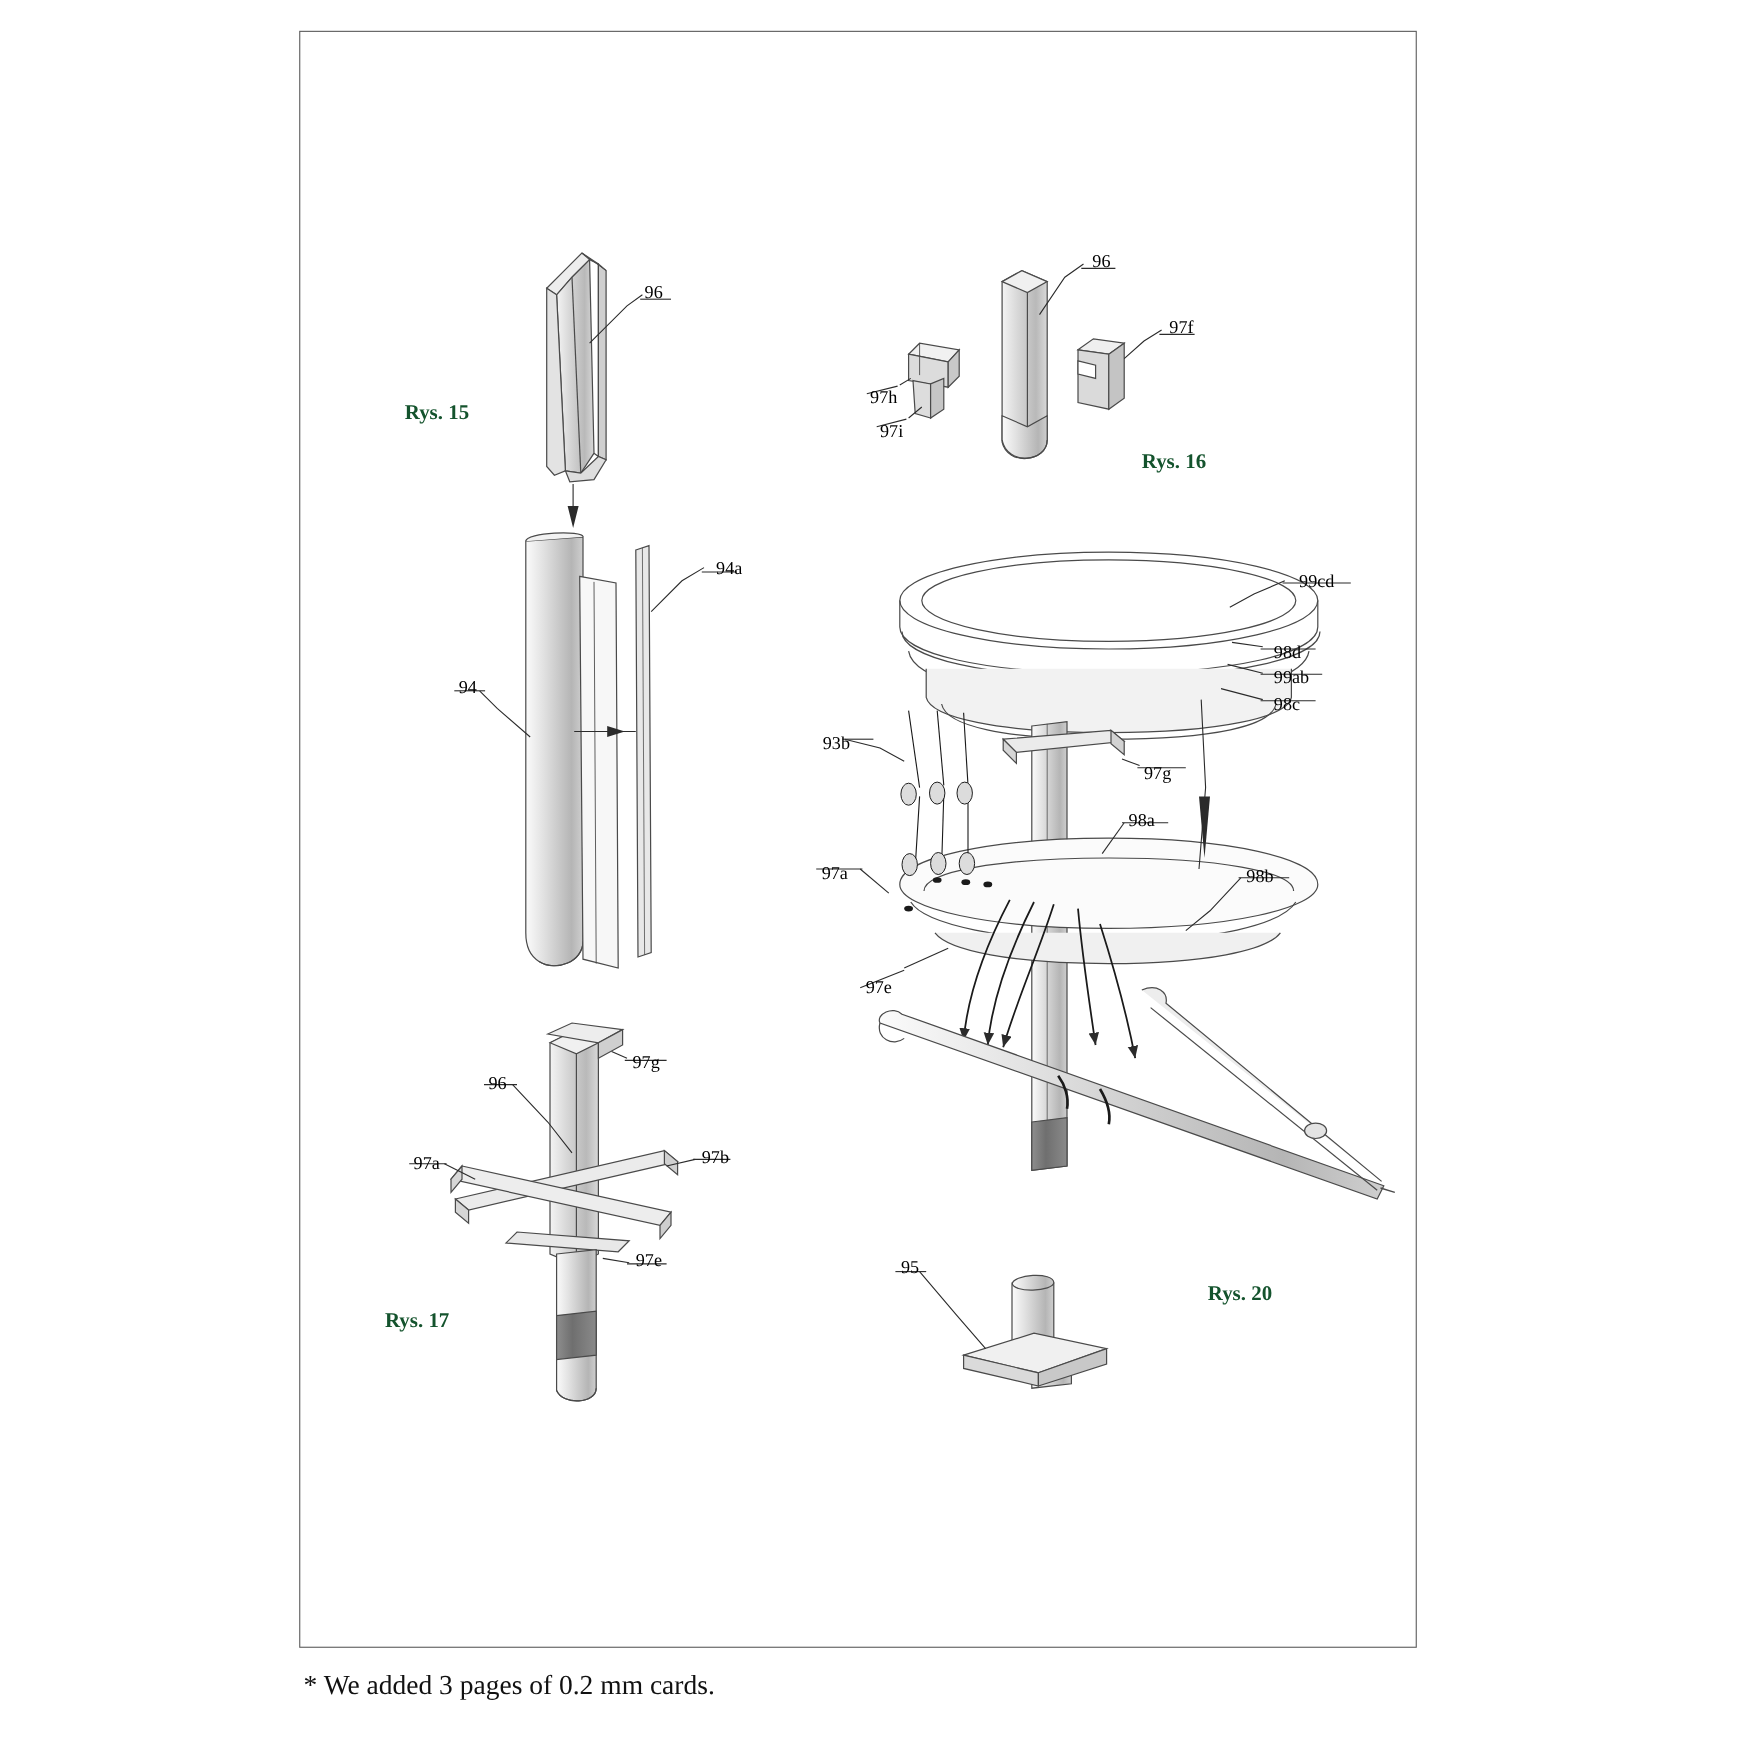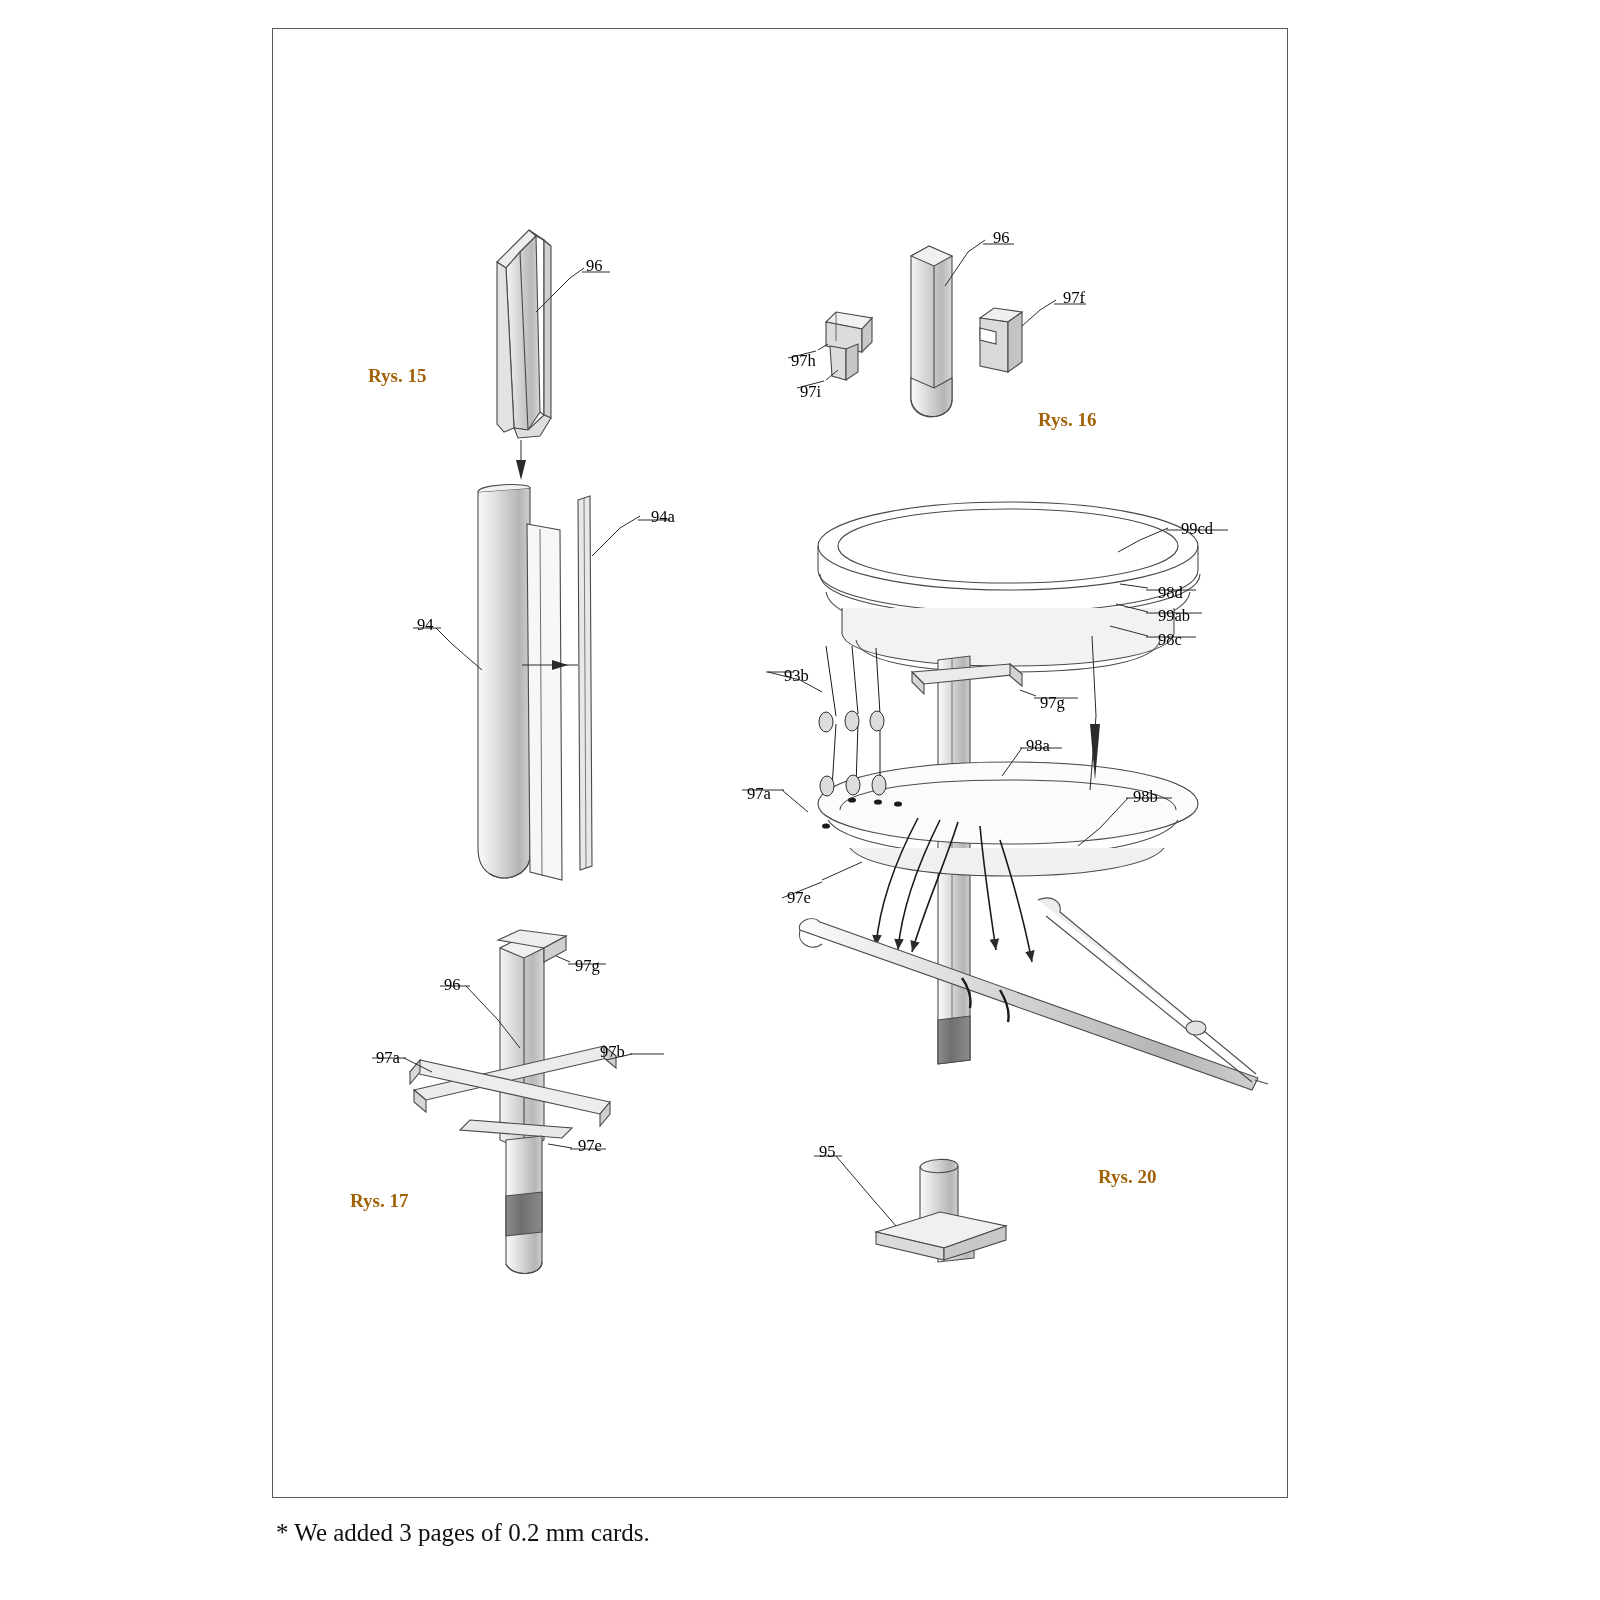--- a/index.html
+++ b/index.html
@@ -34,21 +34,21 @@
     position: absolute;
     left: 0; top: 0;
     width: 1600px;
     height: 1600px;
   }
   .fig-label {
     position: absolute;
     font-family: "Liberation Serif", serif;
     font-weight: bold;
     font-size: 19px;
-    color: #a16207;
+    color: #14532d;
     white-space: nowrap;
   }
   .part-label {
     position: absolute;
     font-family: "Liberation Serif", serif;
     font-size: 16.5px;
     color: #000000;
     white-space: nowrap;
   }
   .footnote {
@@ -329,30 +329,30 @@
   <div class="part-label" style="left:993px; top:228px;">96</div>
   <div class="part-label" style="left:1063px; top:288px;">97f</div>
   <div class="part-label" style="left:791px; top:351px;">97h</div>
   <div class="part-label" style="left:800px; top:382px;">97i</div>
   <div class="part-label" style="left:651px; top:507px;">94a</div>
   <div class="part-label" style="left:417px; top:615px;">94</div>
   <div class="part-label" style="left:1181px; top:519px;">99cd</div>
   <div class="part-label" style="left:1158px; top:583px;">98d</div>
   <div class="part-label" style="left:1158px; top:606px;">99ab</div>
   <div class="part-label" style="left:1158px; top:630px;">98c</div>
-  <div class="part-label" style="left:748px; top:666px;margin-left:36px;">93b</div>
+  <div class="part-label" style="left:748px; top:666px;">93b</div>
   <div class="part-label" style="left:1040px; top:693px;">97g</div>
   <div class="part-label" style="left:1026px; top:736px;">98a</div>
   <div class="part-label" style="left:747px; top:784px;">97a</div>
   <div class="part-label" style="left:1133px; top:787px;">98b</div>
   <div class="part-label" style="left:787px; top:888px;">97e</div>
   <div class="part-label" style="left:575px; top:956px;">97g</div>
   <div class="part-label" style="left:444px; top:975px;">96</div>
   <div class="part-label" style="left:376px; top:1048px;">97a</div>
-  <div class="part-label" style="left:600px; top:1042px;">97b</div>
+  <div class="part-label" style="left:638px; top:1042px;">97b</div>
   <div class="part-label" style="left:578px; top:1136px;">97e</div>
   <div class="part-label" style="left:819px; top:1142px;">95</div>
 
   <div class="footnote">
     <div>* We added 3 pages of 0.2 mm cards.</div>
   </div>
 
 </div>
 
 </body></html>

